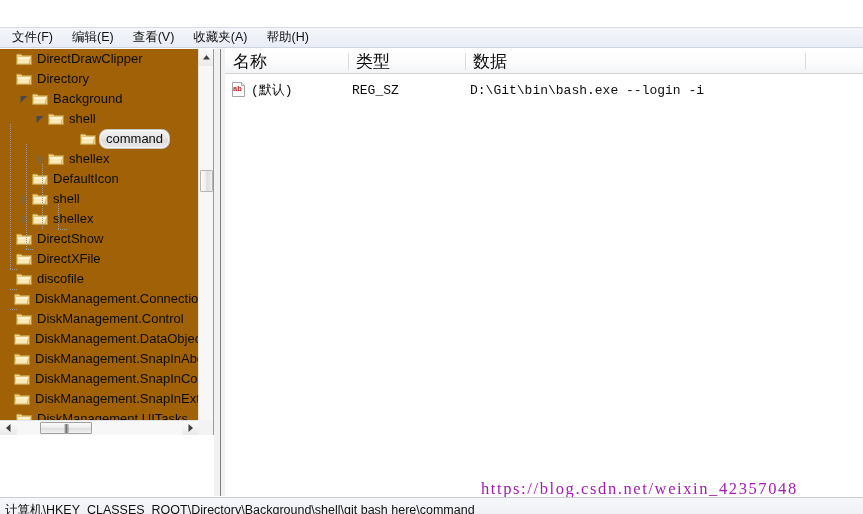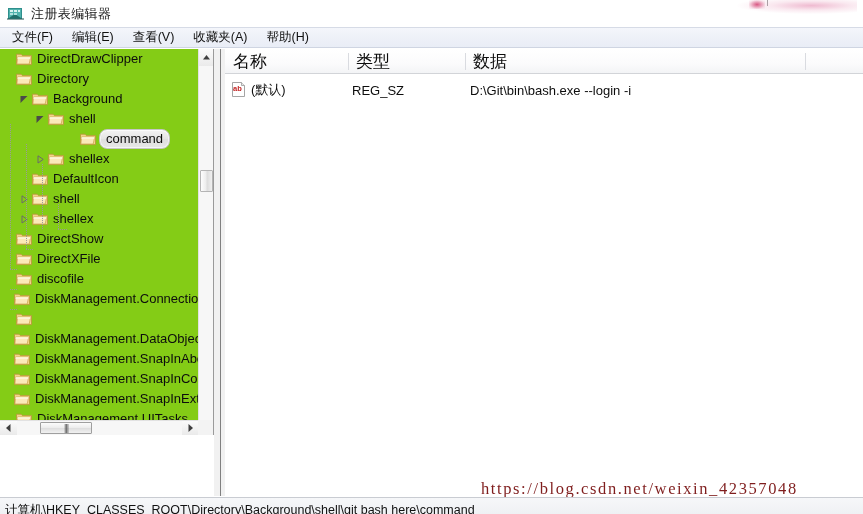--- a/index.html
+++ b/index.html
@@ -91,21 +91,21 @@
     margin-right: 6px;
     white-space: nowrap;
     cursor: default;
   }
 
   
   .tree-panel {
     position: absolute;
     left: 0; top: 49px;
     width: 214px; height: 386px;
-    background: #84cc16;
+    background: #a16207;
     border-right: 1px solid #9a9a9a;
     box-sizing: border-box;
     overflow: hidden;
   }
   .splitter {
     position: absolute;
     left: 214px; top: 49px;
     width: 11px; height: 447px;
     background: #f1f1f1;
   }
@@ -272,35 +272,35 @@
     position: absolute;
     left: 0;
     height: 20px;
     width: 638px;
     display: flex;
     align-items: center;
     font-size: 13px;
     color: #0d0d0d;
     cursor: default;
   }
-  .vcol { position: absolute; white-space: nowrap; }
+  .vcol { position: absolute; white-space: nowrap; font-family: Liberation Mono, monospace; }
   .ab-ico {
     position: absolute;
     left: 6px; top: 2px;
     width: 15px; height: 17px;
   }
 
   
   .watermark {
     position: absolute;
     left: 481px; top: 479px;
     font-family: "Liberation Serif", "DejaVu Serif", serif;
     font-size: 16.5px;
     letter-spacing: 1.6px;
-    color: #7f1d1d;
+    color: #a21caf;
     white-space: nowrap;
     pointer-events: none;
   }
 
   
   .statusbar {
     position: absolute;
     left: 0; top: 497px;
     width: 863px; height: 17px;
     background: linear-gradient(to bottom,#f6f7f9 0%,#eff1f4 100%);
@@ -314,39 +314,20 @@
     font-size: 12.5px;
     color: #111111;
     white-space: nowrap;
   }
 </style>
 </head>
 <body>
 
 <div id="app">
 
-  <div class="titlebar">
-    <span class="title-icon">
-      <svg class="reg-ico" viewBox="0 0 17 17" xmlns="http://www.w3.org/2000/svg">
-        <rect x="1" y="3" width="14" height="11" fill="#2f8f8c"></rect>
-        <rect x="2" y="4" width="12" height="9" fill="#4fb3ae"></rect>
-        <path d="M2 13 L8 9 L14 13 Z" fill="#1f6e6b"></path>
-        <rect x="3" y="5" width="3" height="2" fill="#d8f2f0"></rect>
-        <rect x="7" y="5" width="3" height="2" fill="#d8f2f0"></rect>
-        <rect x="11" y="5" width="2" height="2" fill="#d8f2f0"></rect>
-        <rect x="3" y="8" width="3" height="2" fill="#aee2de"></rect>
-        <rect x="7" y="8" width="3" height="2" fill="#aee2de"></rect>
-        <path d="M0 14 L17 14" stroke="#1c4f4d" stroke-width="1"></path>
-      </svg>
-    </span>
-    <span class="title-text">注册表编辑器</span>
-    <span class="tr-line"></span>
-    <span class="tr-artifact"></span>
-    <span class="tr-artifact2"></span>
-  </div>
 
   <div class="menubar" id="menubar">
       <div class="menu-item">文件(F)</div>
       <div class="menu-item">编辑(E)</div>
       <div class="menu-item">查看(V)</div>
       <div class="menu-item">收藏夹(A)</div>
       <div class="menu-item">帮助(H)</div>
     </div>
 
   <div class="tree-panel">
@@ -530,20 +511,21 @@
         <div class="tnode">
           <span class="ind" style="width: 2px;"></span>
           <span class="arrow"></span>
           <span class="folder">
             <svg width="16" height="14" viewBox="0 0 16 14" xmlns="http://www.w3.org/2000/svg">
               <path d="M0.5 2.2 L5 2.2 L6.4 3.6 L15.5 3.6 L15.5 12.6 L0.5 12.6 Z" fill="#f2d38a" stroke="#b99338" stroke-width="0.8"></path>
               <path d="M1.6 5.0 L14.6 5.0 L13.2 12.0 L0.9 12.0 Z" fill="#fbe9b8" stroke="#c9a44a" stroke-width="0.7"></path>
               <path d="M1.6 5.0 L14.6 5.0 L14.2 7.0 L1.4 7.0 Z" fill="#fef6dd" opacity="0.8"></path>
             </svg>
           </span>
+          <span class="tlabel">DiskManagement.Control</span>
         </div>
         <div class="tnode">
           <span class="ind" style="width: 2px;"></span>
           <span class="arrow"></span>
           <span class="folder">
             <svg width="16" height="14" viewBox="0 0 16 14" xmlns="http://www.w3.org/2000/svg">
               <path d="M0.5 2.2 L5 2.2 L6.4 3.6 L15.5 3.6 L15.5 12.6 L0.5 12.6 Z" fill="#f2d38a" stroke="#b99338" stroke-width="0.8"></path>
               <path d="M1.6 5.0 L14.6 5.0 L13.2 12.0 L0.9 12.0 Z" fill="#fbe9b8" stroke="#c9a44a" stroke-width="0.7"></path>
               <path d="M1.6 5.0 L14.6 5.0 L14.2 7.0 L1.4 7.0 Z" fill="#fef6dd" opacity="0.8"></path>
             </svg>

